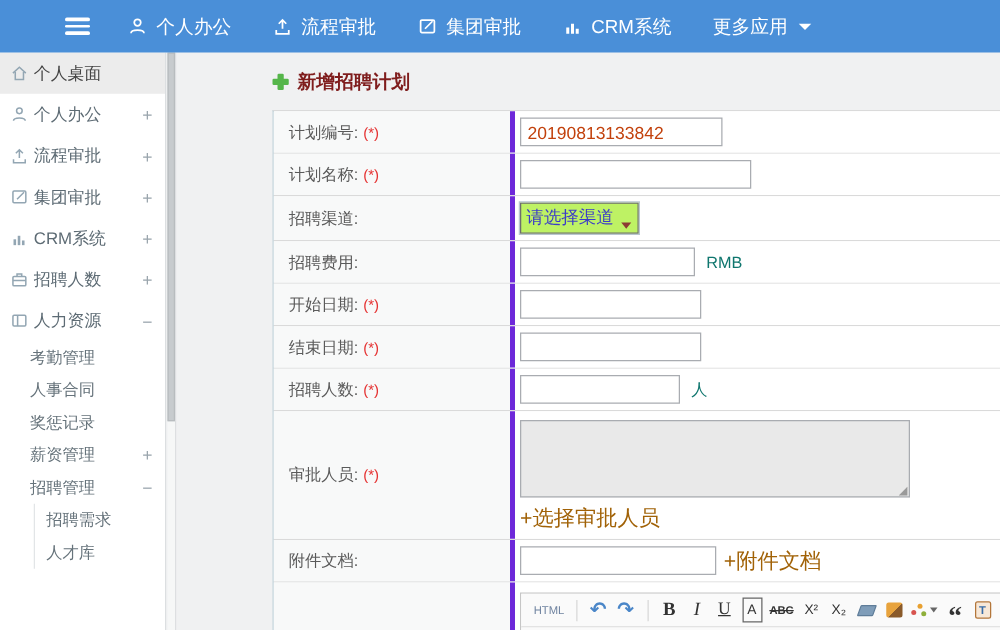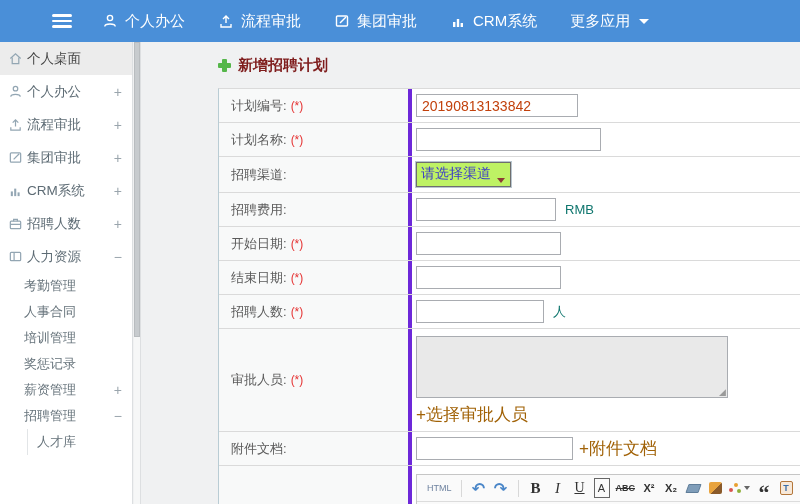--- a/index.html
+++ b/index.html
@@ -89,21 +89,21 @@
   .tb-sep { width:1px; height:17px; background:#d8d8d8; margin:0 6px; flex:0 0 1px; }
   .tb-btn { display:inline-flex; align-items:center; justify-content:center;
     min-width:16px; height:20px; margin:0 3px; cursor:pointer; color:#333; flex:0 0 auto; }
   .tb-html { font-size:9px; font-weight:normal; color:#6f83a0; letter-spacing:0; }
   .tb-arrow { color:#4a86c8; font-size:16px; font-weight:bold; }
   .tb-b { font-family:"Liberation Serif",serif; font-weight:bold; font-size:15px; }
   .tb-i { font-family:"Liberation Serif",serif; font-style:italic; font-size:15px; }
   .tb-u { font-family:"Liberation Serif",serif; font-size:14px; text-decoration:underline; }
   .tb-boxa { font-size:11px; border:1px solid #666; padding:0 2px; line-height:13px; }
   .tb-abc { font-size:9px; font-weight:bold; text-decoration:line-through; }
-  .tb-x { font-size:11px; font-weight:bold; }
+  .tb-x { font-size:11px; font-weight:normal; }
   .icon-eraser { width:13px; height:9px; background:#7f9db9; transform:skewX(-20deg);
     border-radius:1px; border:1px solid #5f7d99; }
   .icon-brush { width:13px; height:12px;
     background:linear-gradient(135deg,#e8a33d 55%,#8a5a2a 55%); border-radius:2px; }
   .icon-sparkle { position:relative; width:12px; height:12px; }
   .icon-sparkle i { position:absolute; width:4px; height:4px; border-radius:50%; background:#e07820; }
   .icon-sparkle i:nth-child(1){ left:0; top:6px; background:#d8544f; }
   .icon-sparkle i:nth-child(2){ left:5px; top:1px; background:#e8a030; }
   .icon-sparkle i:nth-child(3){ left:8px; top:7px; background:#8faf3a; }
   .mini-caret { width:0; height:0; border-left:3px solid transparent; border-right:3px solid transparent;
@@ -237,34 +237,34 @@
   </div>
 
   <div class="side-sub">
     <div class="side-sub-item">
       <span class="lbl">考勤管理</span>
     </div>
     <div class="side-sub-item">
       <span class="lbl">人事合同</span>
     </div>
     <div class="side-sub-item">
-      <span class="lbl">培训管理</span>
-    </div>
-    <div class="side-sub-item">
       <span class="lbl">奖惩记录</span>
     </div>
     <div class="side-sub-item">
       <span class="lbl">薪资管理</span>
       <span class="expander">+</span>
     </div>
     <div class="side-sub-item">
       <span class="lbl">招聘管理</span>
       <span class="expander">−</span>
     </div>
     <div class="side-subsub">
+      <div class="side-subsub-item">
+        <span>招聘需求</span>
+      </div>
       <div class="side-subsub-item">
         <span>人才库</span>
       </div>
     </div>
   </div>
 </div>
 
 <div class="side-scroll">
   <div class="thumb"></div>
 </div>

